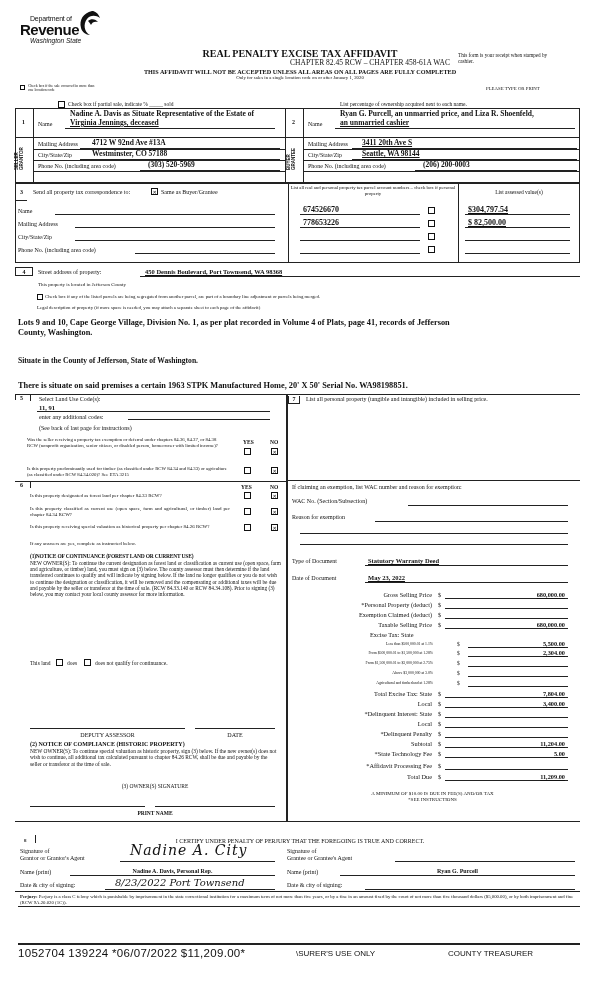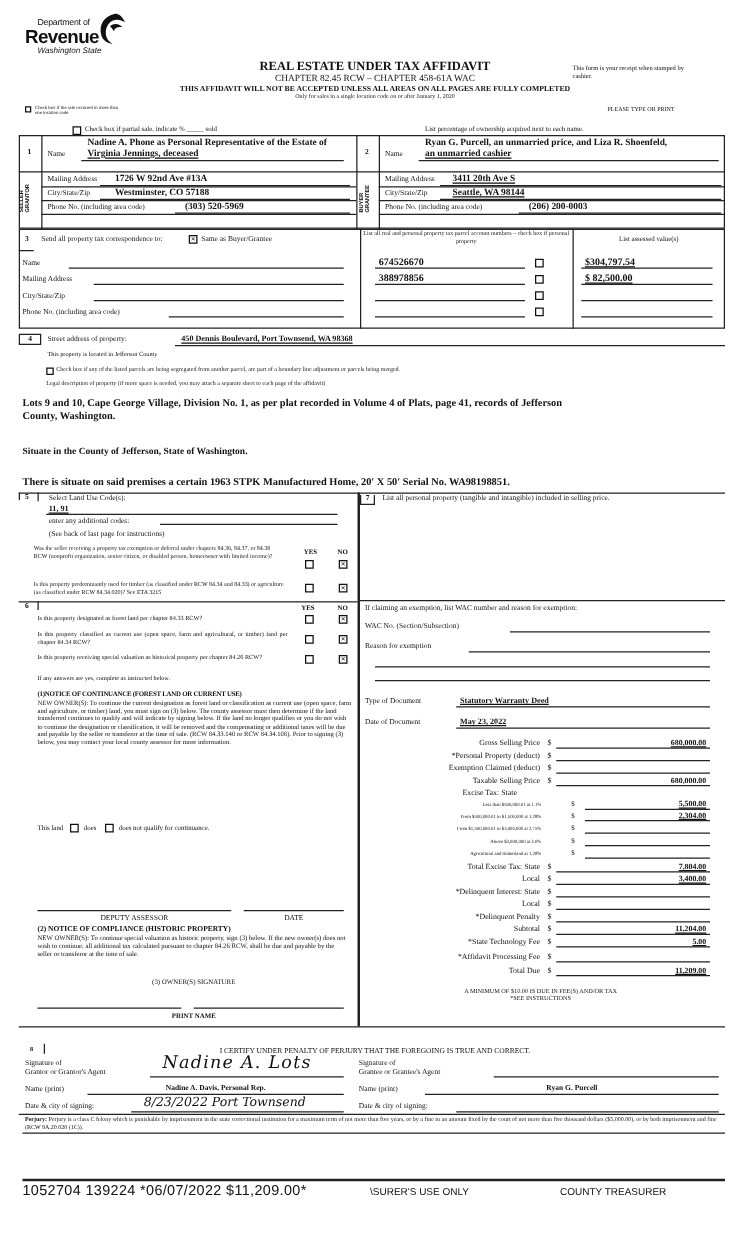--- a/index.html
+++ b/index.html
@@ -28,22 +28,22 @@
 <div class="abs sans" style="left:20px;top:8px;width:90px;height:38px;">
   <div class="abs" style="left:10px;top:7px;font-size:7px;letter-spacing:-0.2px;">Department of</div>
   <div class="abs b" style="left:0;top:13px;font-size:15px;letter-spacing:-0.5px;">Revenue</div>
   <div class="abs" style="left:10px;top:29px;font-size:6.5px;font-style:italic;">Washington State</div>
   <svg class="abs" style="left:58px;top:2px;" width="24" height="26" viewBox="0 0 24 26">
     <path d="M14 1 C5 3 1 10 3 18 C4 22 8 25 12 25 C6 22 5 14 9 9 C12 5 18 5 22 8 C20 3 17 1 14 1 Z" fill="#111"></path>
     <path d="M10 11 C13 8 18 9 20 12 C17 11 14 12 13 15 C12 13 11 12 10 11 Z" fill="#111"></path>
   </svg>
 </div>
 
-<div class="abs b center" style="left:150px;top:48px;width:300px;font-size:10px;">REAL ESTATE UNDER TAX AFFIDAVIT</div>
-<div class="abs center" style="left:150px;top:59px;width:300px;font-size:7.5px;">CHAPTER 82.45 RCW – CHAPTER 458-61A WAC</div>
+<div class="abs b center" style="left:150px;top:48px;width:300px;font-size:10px;">REAL PENALTY EXCISE TAX AFFIDAVIT</div>
+<div class="abs center" style="left:150px;top:59px;width:300px;font-size:7.5px;text-align:right;">CHAPTER 82.45 RCW – CHAPTER 458-61A WAC</div>
 <div class="abs b center" style="left:80px;top:68px;width:440px;font-size:6.2px;">THIS AFFIDAVIT WILL NOT BE ACCEPTED UNLESS ALL AREAS ON ALL PAGES ARE FULLY COMPLETED</div>
 <div class="abs center" style="left:150px;top:75px;width:300px;font-size:4.8px;">Only for sales in a single location code on or after January 1, 2020</div>
 <div class="abs" style="left:458px;top:53px;width:90px;font-size:5.2px;">This form is your receipt when stamped by cashier.</div>
 <div class="abs" style="left:486px;top:86px;font-size:4.8px;">PLEASE TYPE OR PRINT</div>
 
 <div class="cb" style="left:20px;top:85px;width:5px;height:5px;"></div>
 <div class="abs" style="left:28px;top:84px;width:72px;font-size:3.8px;">Check box if the sale occurred in more than one location code</div>
 
 <div class="cb" style="left:58px;top:101px;"></div>
 <div class="abs" style="left:68px;top:101px;font-size:5.5px;">Check box if partial sale, indicate % _____ sold</div>
@@ -57,25 +57,25 @@
 <div class="hline" style="left:33px;top:149px;width:252px;"></div>
 <div class="hline" style="left:33px;top:160px;width:252px;"></div>
 <div class="hline" style="left:33px;top:171px;width:252px;"></div>
 <div class="hline" style="left:303px;top:149px;width:277px;"></div>
 <div class="hline" style="left:303px;top:160px;width:277px;"></div>
 <div class="hline" style="left:303px;top:171px;width:277px;"></div>
 
 <div class="num" style="left:22px;top:119px;">1</div>
 <div class="abs b sans" style="left:14px;top:170px;width:34px;font-size:4.5px;transform:rotate(-90deg);transform-origin:0 0;line-height:5px;">SELLER GRANTOR</div>
 <div class="abs lab" style="left:38px;top:121px;">Name</div>
-<div class="abs fill" style="left:70px;top:110px;font-size:7.5px;">Nadine A. Phone as Personal Representative of the Estate of</div>
+<div class="abs fill" style="left:70px;top:110px;font-size:7.5px;">Nadine A. Davis as Situate Representative of the Estate of</div>
 <div class="abs fill u" style="left:70px;top:119px;font-size:7.5px;">Virginia Jennings, deceased</div>
 <div class="line" style="left:65px;top:128px;width:210px;"></div>
 <div class="abs lab" style="left:38px;top:141px;">Mailing Address</div>
-<div class="abs fill" style="left:92px;top:139px;font-size:7.5px;">1726 W 92nd Ave #13A</div>
+<div class="abs fill" style="left:92px;top:139px;font-size:7.5px;">4712 W 92nd Ave #13A</div>
 <div class="line" style="left:80px;top:148px;width:200px;"></div>
 <div class="abs lab" style="left:38px;top:152px;">City/State/Zip</div>
 <div class="abs fill" style="left:92px;top:150px;font-size:7.5px;">Westminster, CO 57188</div>
 <div class="line" style="left:80px;top:159px;width:200px;"></div>
 <div class="abs lab" style="left:38px;top:163px;">Phone No. (including area code)</div>
 <div class="abs fill" style="left:148px;top:161px;font-size:7.5px;">(303) 520-5969</div>
 <div class="line" style="left:140px;top:170px;width:140px;"></div>
 
 <div class="num" style="left:292px;top:119px;">2</div>
 <div class="abs b sans" style="left:286px;top:170px;width:34px;font-size:4.5px;transform:rotate(-90deg);transform-origin:0 0;line-height:5px;">BUYER GRANTEE</div>
@@ -113,21 +113,21 @@
 
 <div class="abs center" style="left:289px;top:185px;width:168px;font-size:4.8px;">List all real and personal property tax parcel account numbers – check box if personal property</div>
 <div class="abs center" style="left:459px;top:189px;width:120px;font-size:5.5px;">List assessed value(s)</div>
 
 <div class="abs fill" style="left:303px;top:205px;">674526670</div>
 <div class="line" style="left:300px;top:214px;width:120px;"></div>
 <div class="cb" style="left:428px;top:207px;"></div>
 <div class="abs fill u" style="left:468px;top:205px;">$304,797.54</div>
 <div class="line" style="left:465px;top:214px;width:105px;"></div>
 
-<div class="abs fill" style="left:303px;top:218px;">388978856</div>
+<div class="abs fill" style="left:303px;top:218px;">778653226</div>
 <div class="line" style="left:300px;top:227px;width:120px;"></div>
 <div class="cb" style="left:428px;top:220px;"></div>
 <div class="abs fill u" style="left:468px;top:218px;">$ 82,500.00</div>
 <div class="line" style="left:465px;top:227px;width:105px;"></div>
 
 <div class="line" style="left:300px;top:240px;width:120px;"></div>
 <div class="cb" style="left:428px;top:233px;"></div>
 <div class="line" style="left:465px;top:240px;width:105px;"></div>
 
 <div class="line" style="left:300px;top:253px;width:120px;"></div>
@@ -310,21 +310,21 @@
   <div class="abs center b" style="left:290px;top:791px;width:285px;font-size:5px;font-weight:normal;">A MINIMUM OF $10.00 IS DUE IN FEE(S) AND/OR TAX</div>
   <div class="abs center" style="left:290px;top:797px;width:285px;font-size:5px;">*SEE INSTRUCTIONS</div>
 </div>
 
 <div class="num" style="left:24px;top:838px;font-size:5px;">8</div>
 <div class="vline" style="left:35px;top:835px;height:8px;"></div>
 <div class="abs center" style="left:100px;top:838px;width:400px;font-size:6px;">I CERTIFY UNDER PENALTY OF PERJURY THAT THE FOREGOING IS TRUE AND CORRECT.</div>
 
 <div class="abs lab" style="left:20px;top:848px;">Signature of</div>
 <div class="abs lab b" style="left:20px;top:855px;font-weight:normal;">Grantor or Grantor's Agent</div>
-<div class="abs" style="left:130px;top:842px;font-family:'DejaVu Serif',serif;font-style:italic;font-size:14px;letter-spacing:1px;">Nadine A. Lots</div>
+<div class="abs" style="left:130px;top:842px;font-family:'DejaVu Serif',serif;font-style:italic;font-size:14px;letter-spacing:1px;">Nadine A. City</div>
 <div class="line" style="left:120px;top:861px;width:155px;"></div>
 
 <div class="abs lab" style="left:287px;top:848px;">Signature of</div>
 <div class="abs lab" style="left:287px;top:855px;">Grantee or Grantee's Agent</div>
 <div class="line" style="left:395px;top:861px;width:180px;"></div>
 
 <div class="abs lab" style="left:20px;top:869px;">Name (print)</div>
 <div class="abs b center" style="left:70px;top:868px;width:205px;font-size:6px;">Nadine A. Davis, Personal Rep.</div>
 <div class="line" style="left:70px;top:875px;width:205px;"></div>
 <div class="abs lab" style="left:287px;top:869px;">Name (print)</div>

